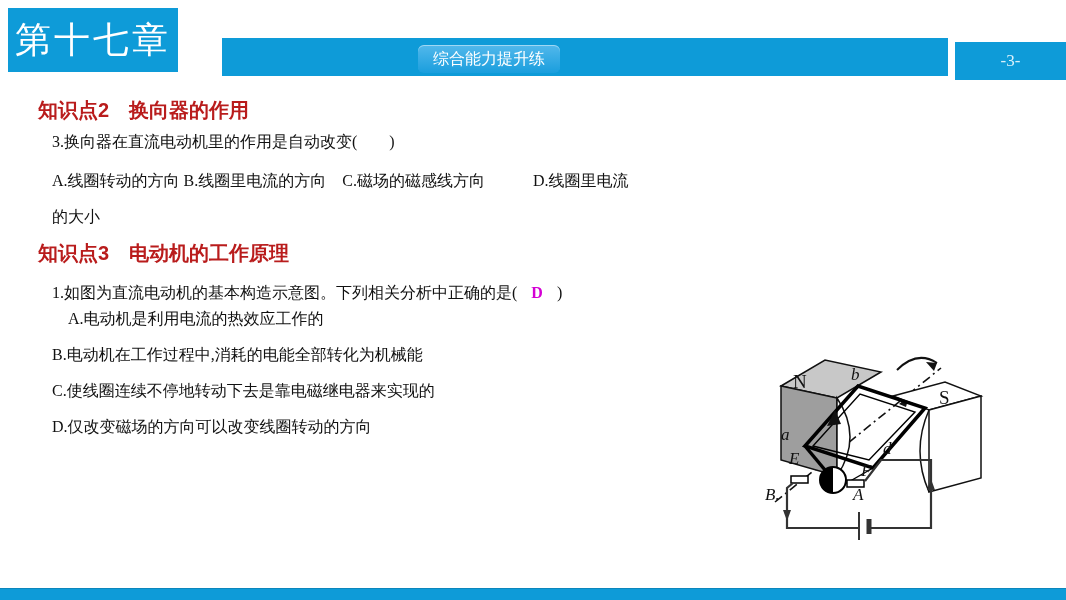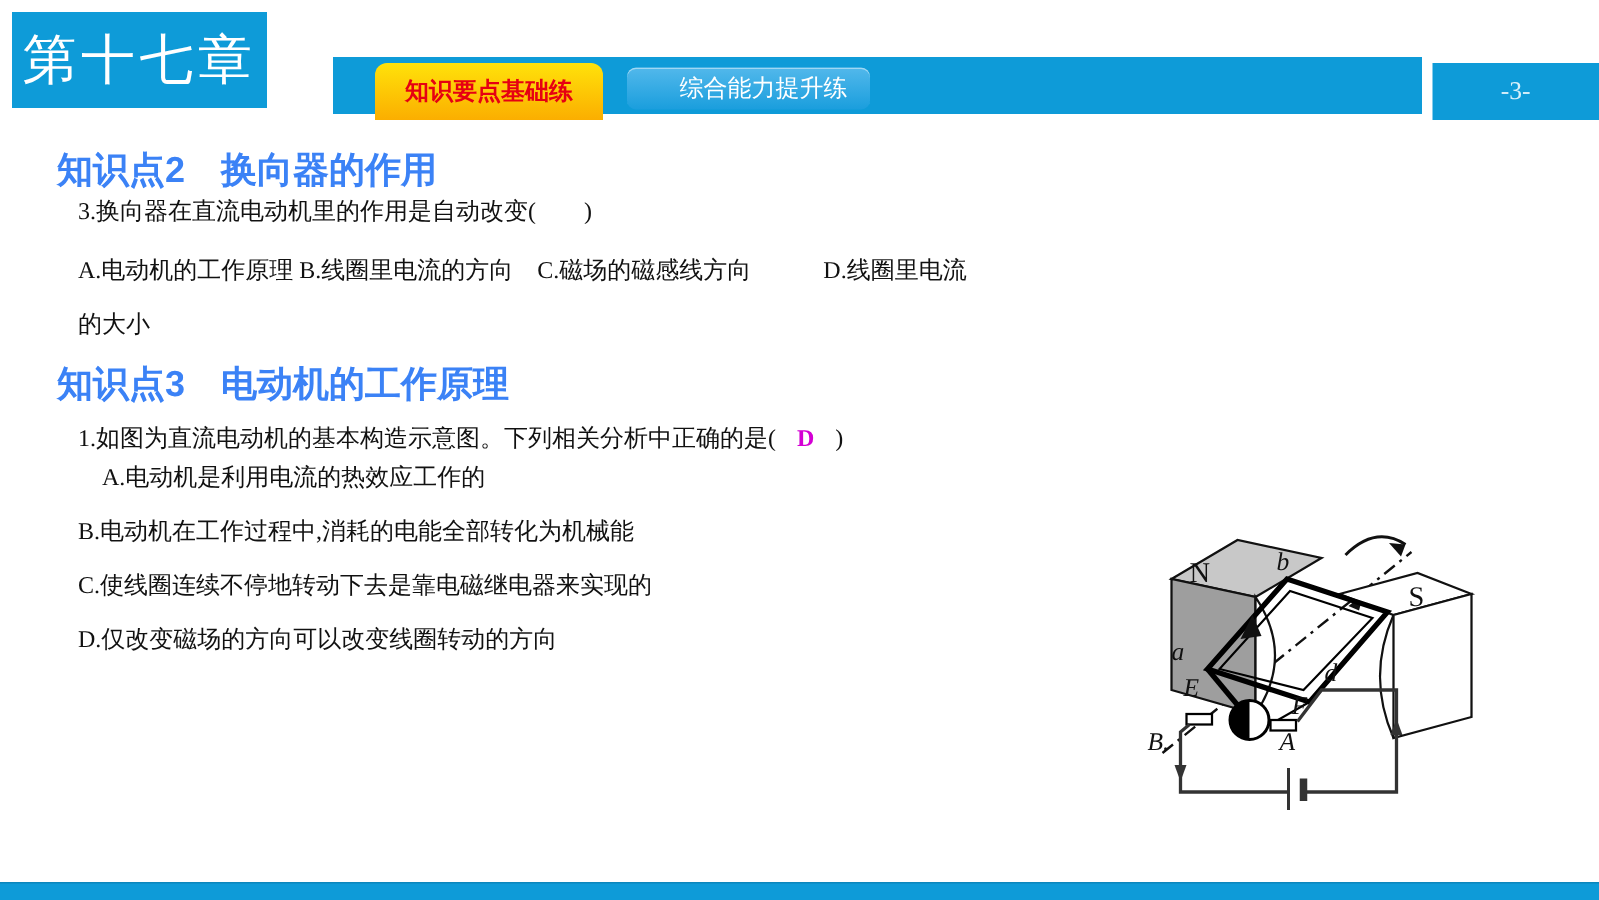--- a/index.html
+++ b/index.html
@@ -21,41 +21,41 @@
   .tab{
     position:absolute;display:flex;align-items:center;justify-content:center;
     font-size:16px;white-space:nowrap;cursor:pointer;
   }
   .tab-active{
     left:28px;top:4px;width:152px;height:38px;
     background:linear-gradient(180deg,#FFE20A 0%,#FBAE00 100%);
     border-radius:8px 8px 0 0;
     color:#E60012;font-weight:bold;
   }
-  .tab-blue1{left:196px;top:7px;width:142px;height:28px;padding-left:20px;}
+  .tab-blue1{left:196px;top:7px;width:142px;height:28px;}
   .tab-blue2{left:362px;top:7px;width:142px;height:28px;}
   .tab-blue{
     background:linear-gradient(180deg,#52B8EB 0%,#1A9EDD 100%);
     border-radius:6px;color:#ffffff;
     box-shadow:inset 0 1px 0 rgba(255,255,255,.45);
   }
   .page-block{
     position:absolute;left:955px;top:42px;width:111px;height:38px;
     background:#0E9BD8;color:#D8F0FA;
     display:flex;align-items:center;justify-content:center;
     font-family:"Liberation Serif","DejaVu Serif",serif;font-size:17px;
   }
   .bottom-bar{
     position:absolute;left:0;top:588px;width:1066px;height:12px;
     background:#0E9BD8;border-top:1px solid #0C86BC;
   }
   
   .kp{
     position:absolute;left:38px;white-space:nowrap;
-    color:#3b82f6;font-weight:bold;font-size:24px;
+    color:#b91c1c;font-weight:bold;font-size:20px;
     font-family:"Liberation Sans","DejaVu Sans",sans-serif;
   }
   .body-line{
     position:absolute;left:52px;white-space:nowrap;
     color:#111111;font-size:16px;line-height:1.2;
     font-family:"Liberation Serif","DejaVu Serif",serif;
     text-align:center;
   }
   .answer{
     color:#D400D4;font-weight:bold;margin:0 14px;
@@ -69,36 +69,33 @@
   .svg-label-roman{font-family:"Liberation Serif","DejaVu Serif",serif;font-size:19px;fill:#111;}
 </style>
 </head>
 <body>
 
 <div class="chapter-box">
   <span>第十七章</span>
 </div>
 
 <div class="tab-bar">
-  <div class="tab tab-active">
-    <span>知识要点基础练</span>
-  </div>
   <div class="tab tab-blue tab-blue1">
     <span>综合能力提升练</span>
   </div>
 </div>
 
 <div class="page-block">
   <span>-3-</span>
 </div>
 
 <div class="kp" style="top:97px;">知识点2　换向器的作用</div>
 
 <div class="body-line" style="top:132px;">3.换向器在直流电动机里的作用是自动改变(　　)</div>
-<div class="body-line" style="top:171px;">A.电动机的工作原理 B.线圈里电流的方向　C.磁场的磁感线方向　　　D.线圈里电流</div>
+<div class="body-line" style="top:171px;">A.线圈转动的方向 B.线圈里电流的方向　C.磁场的磁感线方向　　　D.线圈里电流</div>
 <div class="body-line" style="top:207px;">的大小</div>
 
 <div class="kp" style="top:240px;">知识点3　电动机的工作原理</div>
 
 <div class="body-line" style="top:283px;">
   <span>1.如图为直流电动机的基本构造示意图。下列相关分析中正确的是(</span><span class="answer">D</span><span>)</span>
 </div>
 
 <div class="body-line" style="top:309px;margin-left:16px;">A.电动机是利用电流的热效应工作的</div>
 <div class="body-line" style="top:345px;">B.电动机在工作过程中,消耗的电能全部转化为机械能</div>

